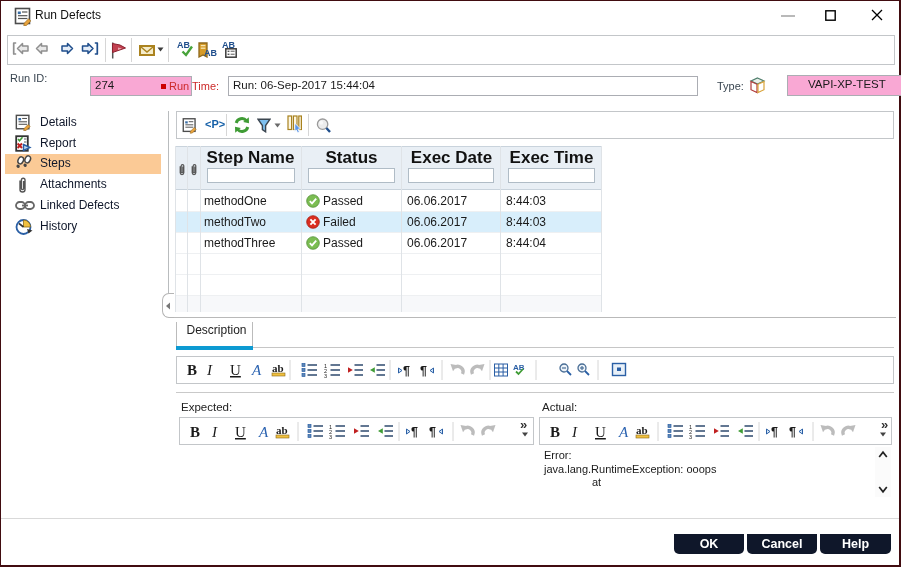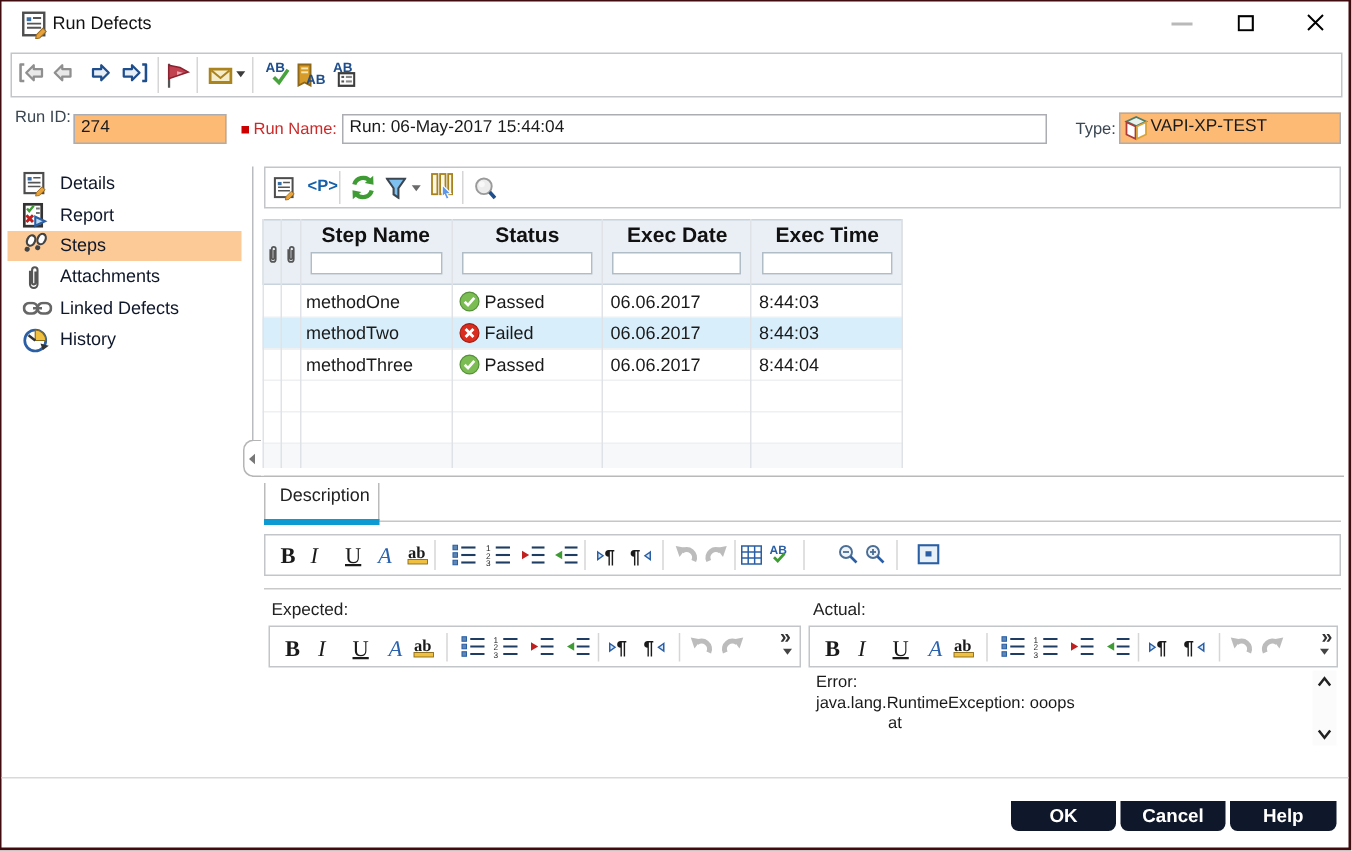--- a/index.html
+++ b/index.html
@@ -8,27 +8,27 @@
 .win { position:absolute; left:0; top:0; width:901px; height:567px; border:1px solid #410c10; border-right-width:2px; border-bottom-width:2px; background:#fff; }
 .abs { position:absolute; }
 .box { position:absolute; border:1px solid #c3c6c9; background:#fff; }
 .sep { position:absolute; width:1px; background:#d6d6d6; }
 .lbl { position:absolute; font-size:11px; color:#3a4651; }
 svg { display:block; }
 
 .title { position:absolute; left:35px; top:8px; font-size:12px; color:#111; }
 
 .field { position:absolute; border:1px solid #abadb3; font-size:11.5px; color:#1a1a1a; padding:2px 4px; }
-.grey { background:#fdba74; }
+.grey { background:#f9a8d4;margin-left:41px; }
 
 .side-item { position:absolute; left:0; width:161px; height:21px; }
 .side-item .txt { position:absolute; left:40px; top:3px; font-size:12px; color:#0f172a; }
 .side-item .ic { position:absolute; left:15px; top:2px; }
 
-.hdr-lbl { position:absolute; font-weight:bold; font-size:14px; color:#111; text-align:center; top:2px; }
+.hdr-lbl { position:absolute; font-weight:bold; font-size:17px; color:#111; text-align:center; top:2px; }
 .filter { position:absolute; top:22px; height:15px; background:#fff; border:1px solid #b0bcc6; }
 .cell { position:absolute; font-size:12px; color:#1a1a1a; }
 
 .btn { position:absolute; top:534px; height:20px; background:#0f172a; color:#fff; font-weight:bold; font-size:12.5px; text-align:center; line-height:20px; border-radius:0 0 5px 5px; }
 </style>
 </head>
 <body>
 <div class="win"></div>
 
 <div class="abs" style="left:14px;top:7px;" id="t-icon">
@@ -96,22 +96,22 @@
     <rect x="0.8" y="0.8" width="10.4" height="8.4" fill="#fdfdfd" stroke="#3c3c3c" stroke-width="1.5"></rect>
     <rect x="2.6" y="2.6" width="1.8" height="1.4" fill="#555"></rect>
     <rect x="5.6" y="2.6" width="4" height="1.4" fill="#888"></rect>
     <rect x="2.6" y="5.6" width="1.8" height="1.4" fill="#555"></rect>
     <rect x="5.6" y="5.6" width="4" height="1.4" fill="#888"></rect>
   </svg>
 
 <div class="lbl" style="left:10px;top:72px;">Run ID:</div>
 <div class="field grey" style="left:49px;top:76px;width:102px;height:20px;">274</div>
 <div class="abs" style="left:161px;top:84px;width:5px;height:5px;background:#c00;"></div>
-<div class="lbl" style="left:169px;top:80px;color:#cc2929;">Run Name:</div>
-<div class="field" style="left:228px;top:76px;width:470px;height:20px;">Run: 06-May-2017 15:44:04</div>
+<div class="lbl" style="left:169px;top:80px;color:#cc2929;">Run Time:</div>
+<div class="field" style="left:228px;top:76px;width:470px;height:20px;">Run: 06-Sep-2017 15:44:04</div>
 <div class="lbl" style="left:717px;top:80px;">Type:</div>
 <div class="field grey" style="left:746px;top:75px;width:148px;height:21px;padding-left:20px;">VAPI-XP-TEST</div>
 <svg class="abs" style="left:749px;top:77px;" width="17" height="17" viewBox="0 0 17 17">
   <path d="M8.5 1 L15 4 L8.5 7 L2 4 Z" fill="#e9f1ec" stroke="#4e7d6b" stroke-width="1.2"></path>
   <path d="M2 4.5 L8 7.3 L8 15.5 L2 12.7 Z" fill="#fff" stroke="#b03a3a" stroke-width="1.2"></path>
   <path d="M15 4.5 L9 7.3 L9 15.5 L15 12.7 Z" fill="#fff" stroke="#d9a33a" stroke-width="1.2"></path>
 </svg>
 
 <div class="abs" style="left:5px;top:154px;width:156px;height:20px;background:#fbca96;"></div>
 <div class="side-item" style="top:112px;">

